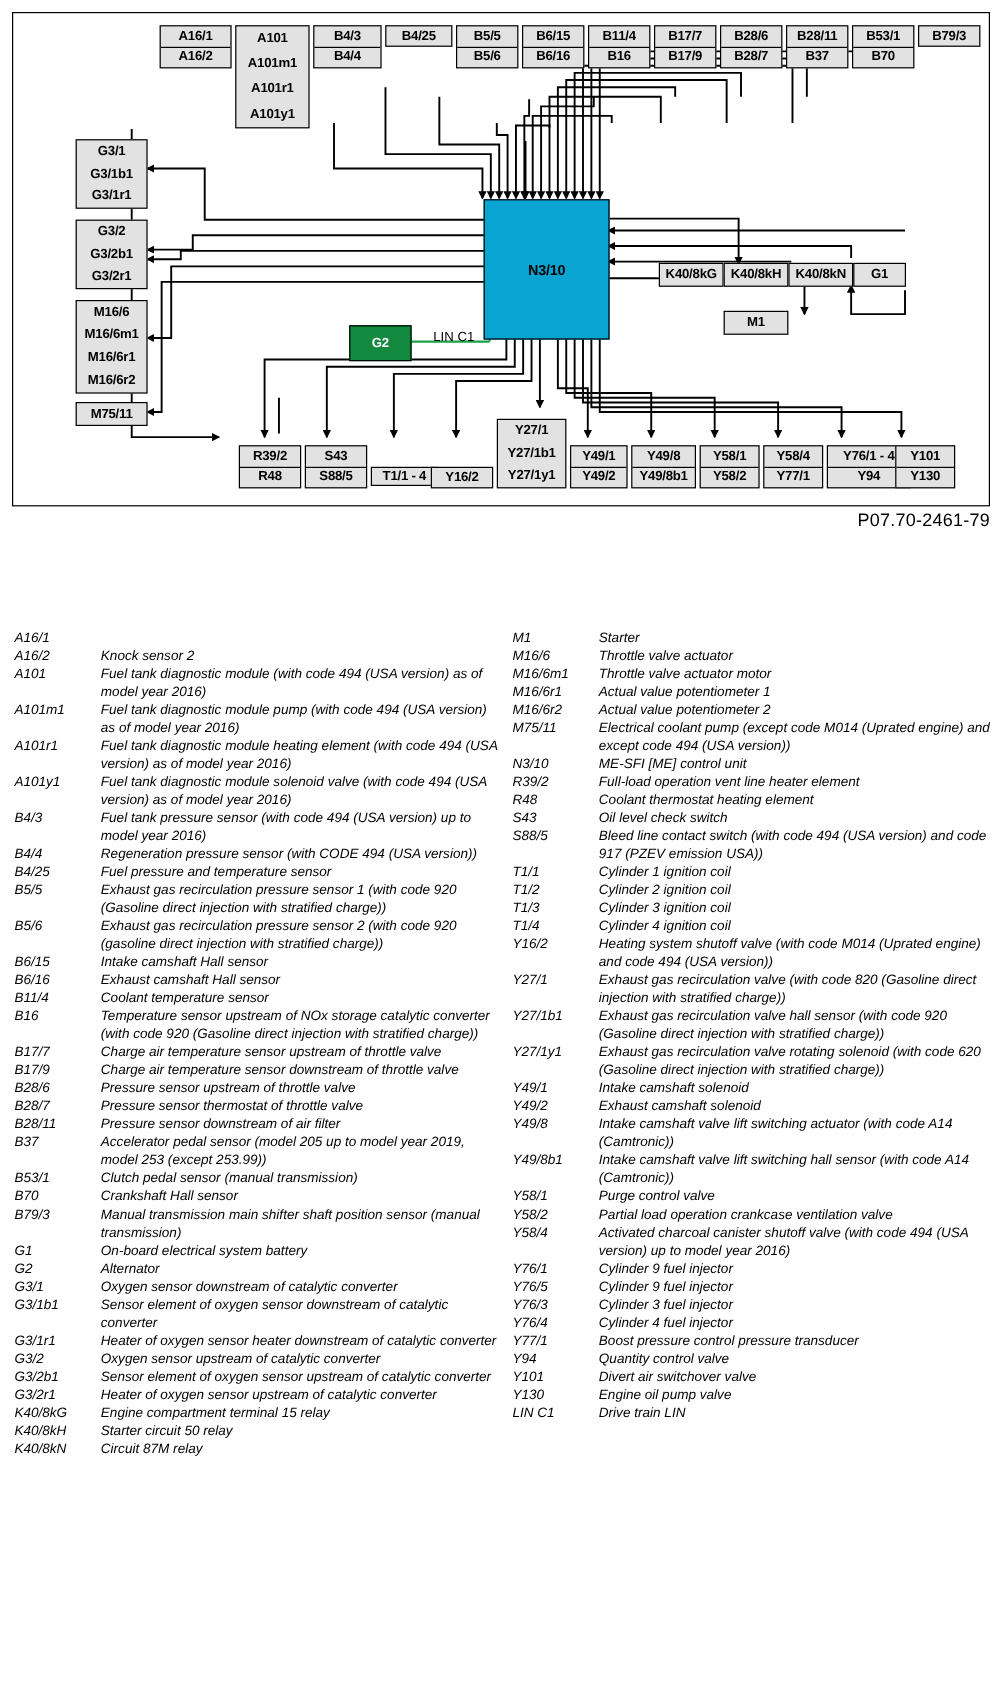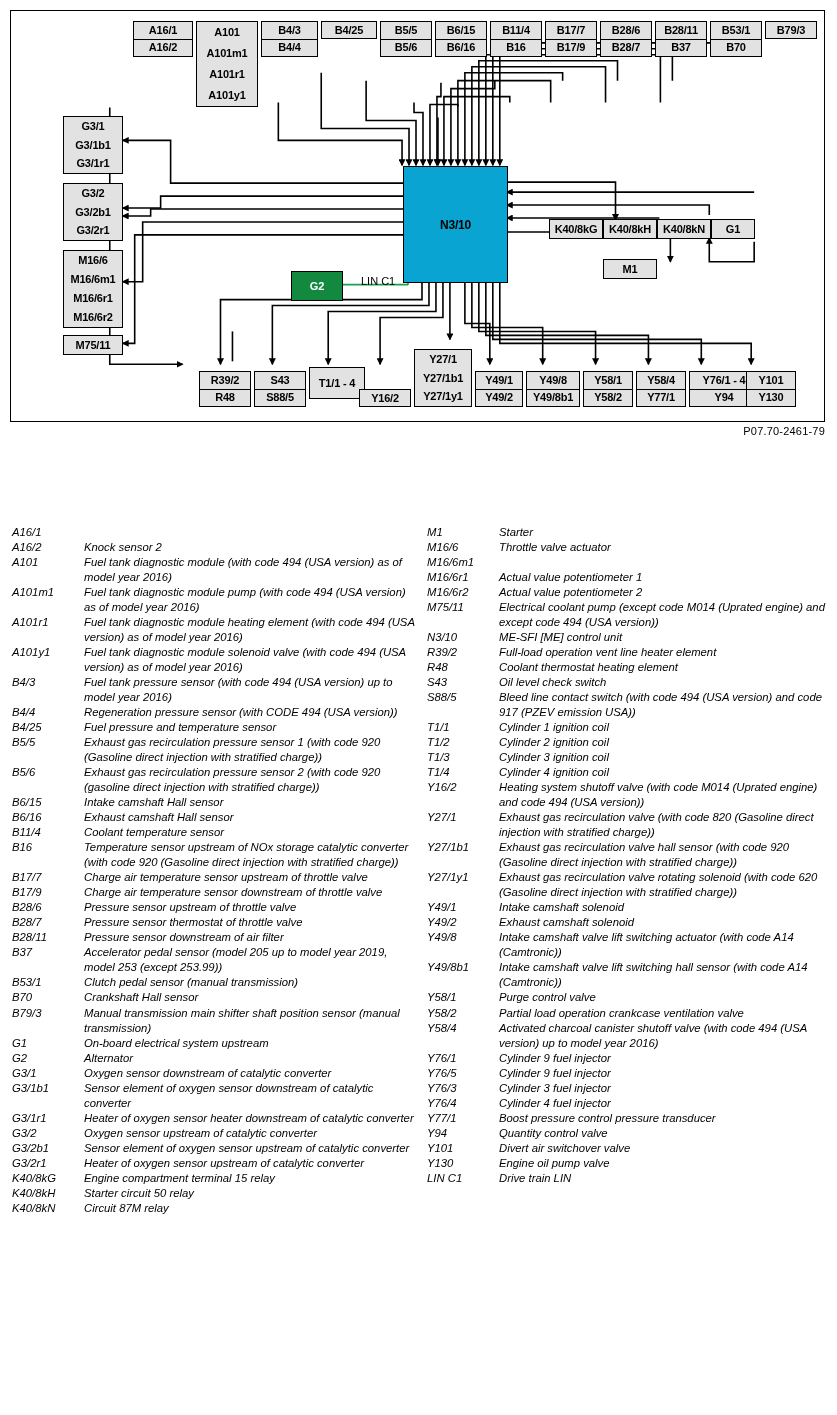--- a/index.html
+++ b/index.html
@@ -36,21 +36,21 @@
   }
   .node.ecu .cell{border:0;font-size:12px;}
   .node.alt{background:#13893f;color:#fff;border:1.5px solid #000;}
   .node.alt .cell{color:#fff;}
   .lin-label{
     position:absolute;font-size:11px;font-weight:normal;color:#000;
     white-space:nowrap;z-index:6;
   }
   #caption{
     position:absolute;right:12px;top:425px;
-    font-size:11px;letter-spacing:0.2px;
+    font-size:15px;letter-spacing:0.2px;
   }
   
   #legend{
     position:absolute;left:0;top:525px;width:837px;
   }
   .legend-col{position:absolute;top:0;}
   #legend-col-left{left:12px;width:405px;}
   #legend-col-right{left:427px;width:400px;}
   .legend-row{
     display:flex;align-items:flex-start;
@@ -229,21 +229,21 @@
   </div>
 
   <div class="node" style="left:188px;top:360px;width:52px;height:36px;">
     <div class="cell">R39/2</div>
     <div class="cell">R48</div>
   </div>
   <div class="node" style="left:243px;top:360px;width:52px;height:36px;">
     <div class="cell">S43</div>
     <div class="cell">S88/5</div>
   </div>
-  <div class="node" style="left:298px;top:356px;width:56px;height:32px;">
+  <div class="node" style="left:298px;top:378px;width:56px;height:16px;">
     <div class="cell">T1/1 - 4</div>
   </div>
   <div class="node" style="left:348px;top:378px;width:52px;height:18px;">
     <div class="cell">Y16/2</div>
   </div>
   <div class="node" style="left:403px;top:338px;width:58px;height:58px;">
     <div class="cell" style="border-top:0;">Y27/1</div>
     <div class="cell" style="border-top:0;">Y27/1b1</div>
     <div class="cell" style="border-top:0;">Y27/1y1</div>
   </div>
@@ -367,21 +367,21 @@
       <div class="legend-row">
         <div class="legend-key">B70</div>
         <div class="legend-desc">Crankshaft Hall sensor</div>
       </div>
       <div class="legend-row">
         <div class="legend-key">B79/3</div>
         <div class="legend-desc">Manual transmission main shifter shaft position sensor (manual transmission)</div>
       </div>
       <div class="legend-row">
         <div class="legend-key">G1</div>
-        <div class="legend-desc">On-board electrical system upstream</div>
+        <div class="legend-desc">On-board electrical system battery</div>
       </div>
       <div class="legend-row">
         <div class="legend-key">G2</div>
         <div class="legend-desc">Alternator</div>
       </div>
       <div class="legend-row">
         <div class="legend-key">G3/1</div>
         <div class="legend-desc">Oxygen sensor downstream of catalytic converter</div>
       </div>
       <div class="legend-row">
@@ -421,20 +421,21 @@
       <div class="legend-row">
         <div class="legend-key">M1</div>
         <div class="legend-desc">Starter</div>
       </div>
       <div class="legend-row">
         <div class="legend-key">M16/6</div>
         <div class="legend-desc">Throttle valve actuator</div>
       </div>
       <div class="legend-row">
         <div class="legend-key">M16/6m1</div>
+        <div class="legend-desc">Throttle valve actuator motor</div>
       </div>
       <div class="legend-row">
         <div class="legend-key">M16/6r1</div>
         <div class="legend-desc">Actual value potentiometer 1</div>
       </div>
       <div class="legend-row">
         <div class="legend-key">M16/6r2</div>
         <div class="legend-desc">Actual value potentiometer 2</div>
       </div>
       <div class="legend-row">

